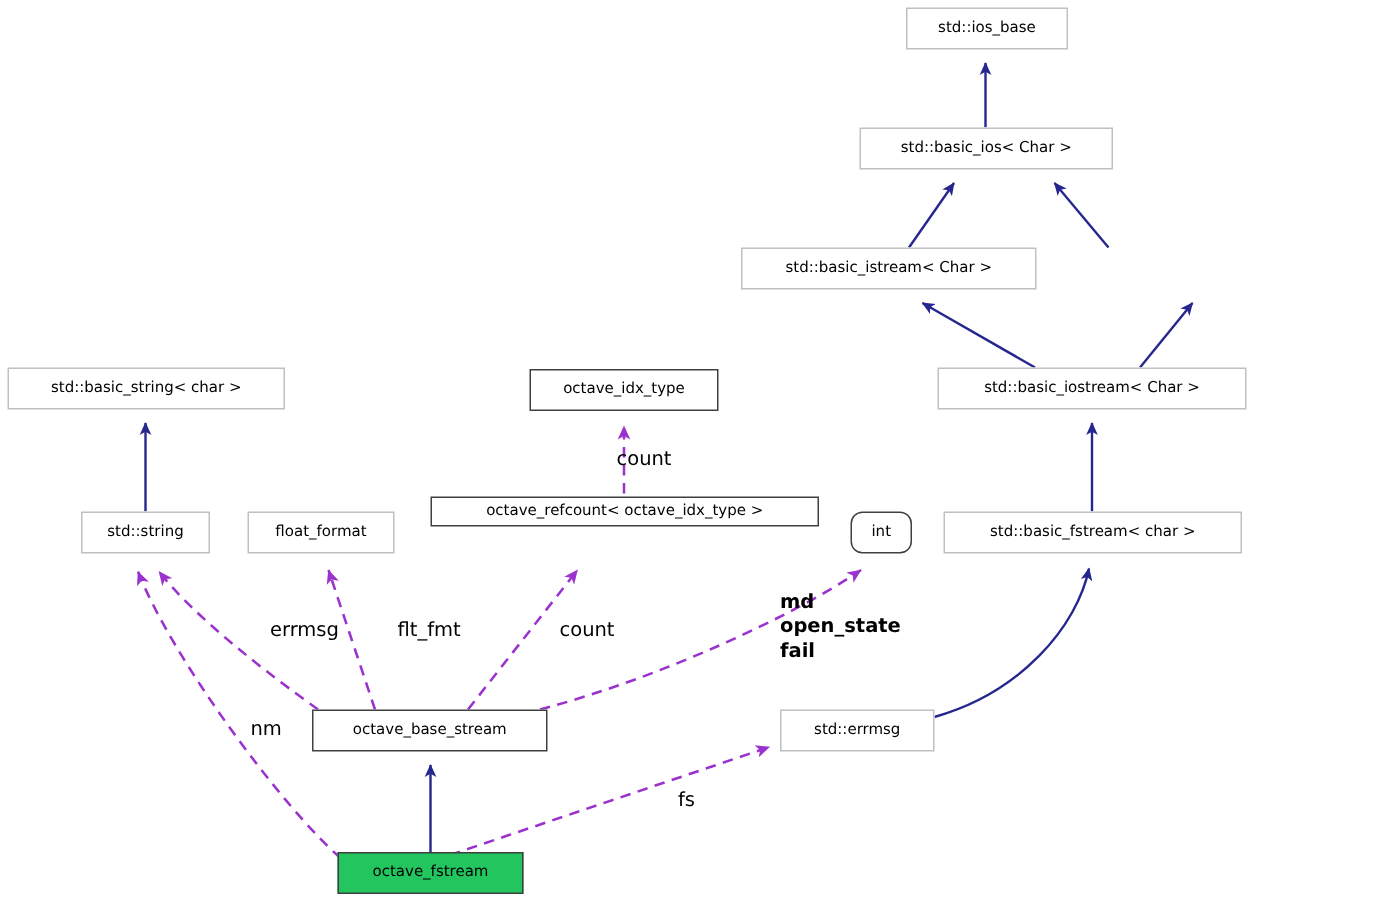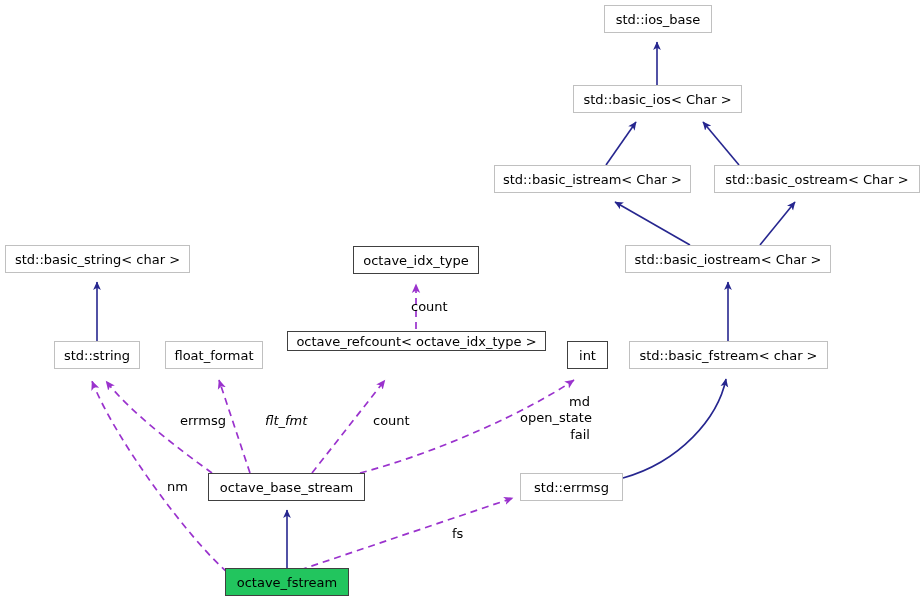--- a/index.html
+++ b/index.html
@@ -21,21 +21,21 @@
     top: 0;
     width: 924px;
     height: 603px;
   }
   .node {
     position: absolute;
     box-sizing: border-box;
     display: flex;
     align-items: center;
     justify-content: center;
-    font-size: 13px;
+    font-size: 10px;
     color: #000000;
     white-space: nowrap;
     background: #ffffff;
     border: 1px solid #c0c0c0;
     line-height: 1;
   }
   .node.strong {
     border: 1px solid #404040;
     text-align: right;
   }
@@ -89,53 +89,52 @@
       <path d="M300,570 L513,498" marker-end="url(#useArrow)"></path>
     </g>
   </svg>
 
   <div class="node light" style="left:604px;top:5px;width:108px;height:28px;">std::ios_base</div>
 
   <div class="node light" style="left:573px;top:85px;width:169px;height:28px;">std::basic_ios&lt; Char &gt;</div>
 
   <div class="node light" style="left:494px;top:165px;width:197px;height:28px;">std::basic_istream&lt; Char &gt;</div>
 
-  <div class="node light" style="left:714px;top:165px;width:206px;height:28px;">std::basic_ostream&lt; Char &gt;</div>
 
   <div class="node light" style="left:625px;top:245px;width:206px;height:28px;">std::basic_iostream&lt; Char &gt;</div>
 
   <div class="node light" style="left:5px;top:245px;width:185px;height:28px;">std::basic_string&lt; char &gt;</div>
 
   <div class="node strong" style="left:353px;top:246px;width:126px;height:28px;">octave_idx_type</div>
 
   <div class="node light" style="left:54px;top:341px;width:86px;height:28px;">std::string</div>
 
   <div class="node light" style="left:165px;top:341px;width:98px;height:28px;">float_format</div>
 
   <div class="node strong" style="left:287px;top:331px;width:259px;height:20px;">octave_refcount&lt; octave_idx_type &gt;</div>
 
-  <div class="node strong" style="left:567px;top:341px;width:41px;height:28px;">int</div>
+  <div class="node strong" style="left:567px;top:341px;width:41px;height:28px;border-radius:8px;">int</div>
 
   <div class="node light" style="left:629px;top:341px;width:199px;height:28px;">std::basic_fstream&lt; char &gt;</div>
 
   <div class="node strong" style="left:208px;top:473px;width:157px;height:28px;">octave_base_stream</div>
 
   <div class="node light" style="left:520px;top:473px;width:103px;height:28px;">std::errmsg</div>
 
   <div class="node current" style="left:225px;top:568px;width:124px;height:28px;">octave_fstream</div>
 
   <div class="edge-label" style="left:411px;top:299px;">count</div>
 
   <div class="edge-label" style="left:180px;top:413px;">errmsg</div>
 
-  <div class="edge-label" style="left:265px;top:413px;font-style:italic;">flt_fmt</div>
+  <div class="edge-label" style="left:265px;top:413px;">flt_fmt</div>
 
   <div class="edge-label" style="left:373px;top:413px;">count</div>
 
-  <div class="edge-label" style="left:520px;top:394px;width:70px;text-align:right;">md
+  <div class="edge-label" style="left:520px;top:394px;width:70px;text-align:left;font-weight:bold;">md
 open_state
 fail</div>
 
   <div class="edge-label" style="left:167px;top:479px;">nm</div>
 
   <div class="edge-label" style="left:452px;top:526px;">fs</div>
 
 </div>
 
 </body></html>

